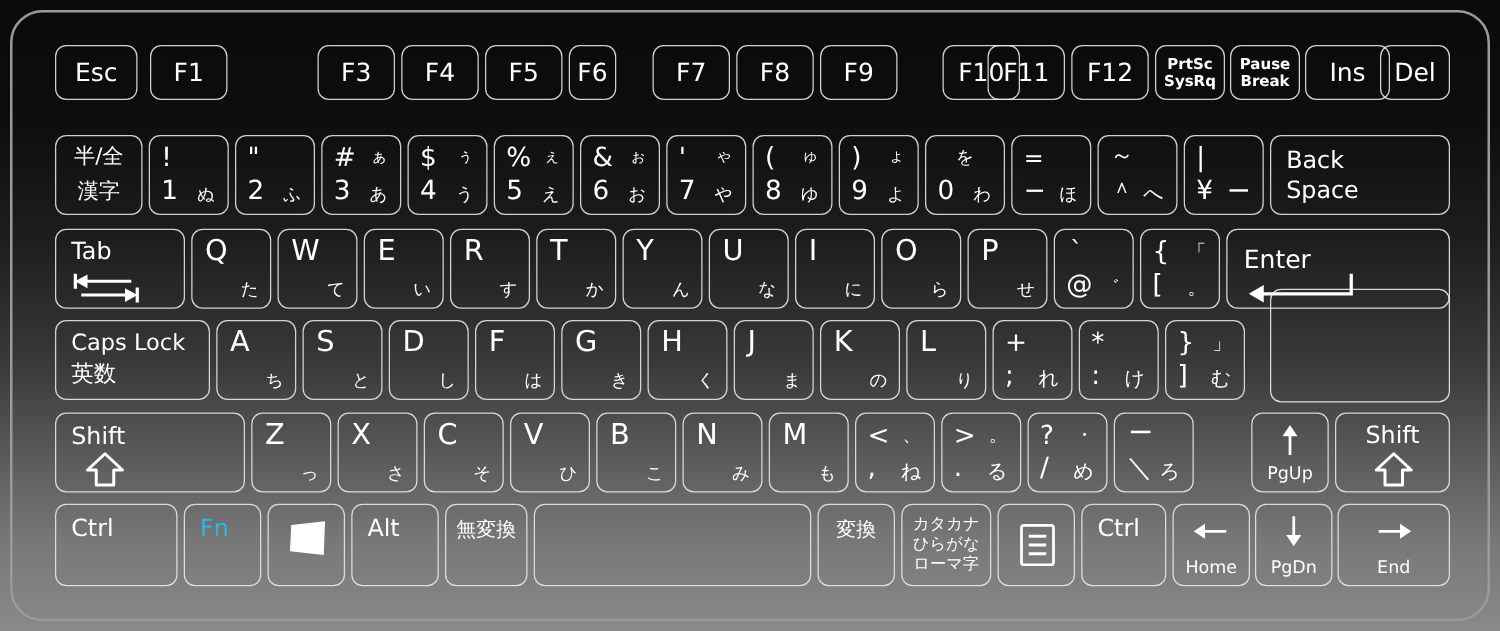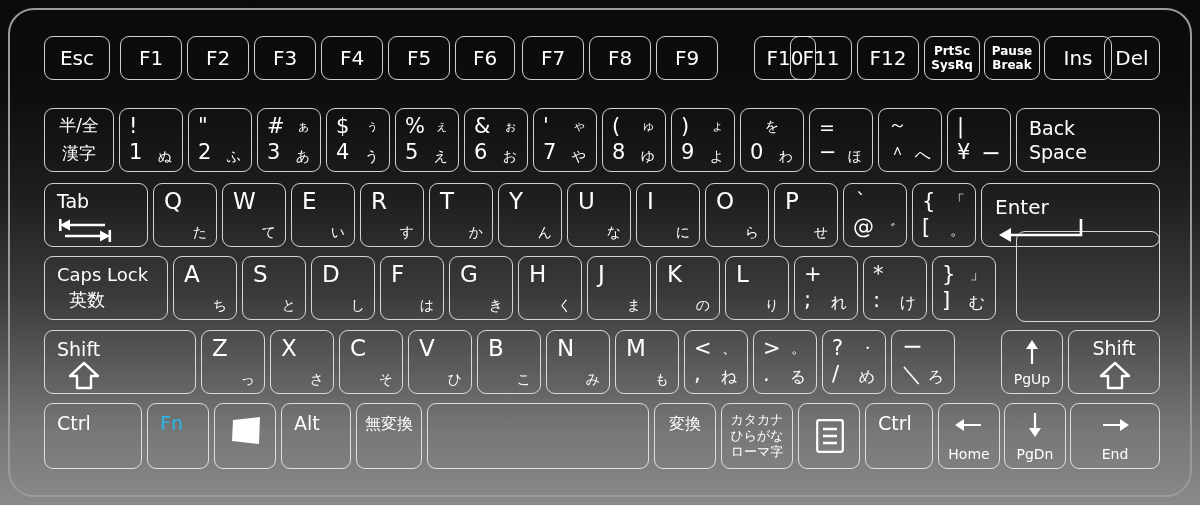--- a/index.html
+++ b/index.html
@@ -63,33 +63,30 @@
 
 <div id="keyboard">
   <div id="bezel"></div>
 
   <div class="key" style="left:44px;top:36px;width:66px;height:44px;">
     <div class="c ctr">Esc</div>
     </div>
   <div class="key" style="left:120px;top:36px;width:62px;height:44px;">
     <div class="c ctr">F1</div>
     </div>
-  <div class="key" style="left:187px;top:36px;width:62px;height:44px;">
-    <div class="c ctr">F2</div>
-    </div>
   <div class="key" style="left:254px;top:36px;width:62px;height:44px;">
     <div class="c ctr">F3</div>
     </div>
   <div class="key" style="left:321px;top:36px;width:62px;height:44px;">
     <div class="c ctr">F4</div>
     </div>
   <div class="key" style="left:388px;top:36px;width:62px;height:44px;">
     <div class="c ctr">F5</div>
     </div>
-  <div class="key" style="left:455px;top:36px;width:60px;height:44px;">
+  <div class="key" style="left:455px;top:36px;width:38px;height:44px;">
     <div class="c ctr">F6</div>
     </div>
   <div class="key" style="left:522px;top:36px;width:62px;height:44px;">
     <div class="c ctr">F7</div>
     </div>
   <div class="key" style="left:589px;top:36px;width:62px;height:44px;">
     <div class="c ctr">F8</div>
     </div>
   <div class="key" style="left:656px;top:36px;width:62px;height:44px;">
     <div class="c ctr">F9</div>
@@ -282,21 +279,21 @@
     <span style="position:absolute;left:14px;top:34px;">
       <svg width="90" height="28" viewBox="0 0 90 28">
         <path d="M86 2 L86 18 L14 18" stroke="#fff" stroke-width="2.6" fill="none"></path>
         <polygon points="4,18 16,11 16,25" fill="#fff"></polygon>
       </svg>
       </span>
   </div>
 
   <div class="key" style="left:44px;top:256px;width:124px;height:64px;">
     <div class="c" style="left:12px;top:9px;font-size:18px;">Caps Lock</div>
-    <div class="c" style="left:24px;top:34px;font-size:18px;">英数</div>
+    <div class="c" style="left:12px;top:34px;font-size:18px;">英数</div>
     </div>
   <div class="key" style="left:173px;top:256px;width:64px;height:64px;">
     <div class="c letter">A</div>
     <div class="c kana">ち</div>
     </div>
   <div class="key" style="left:242px;top:256px;width:64px;height:64px;">
     <div class="c letter">S</div>
     <div class="c kana">と</div>
     </div>
   <div class="key" style="left:311px;top:256px;width:64px;height:64px;">

